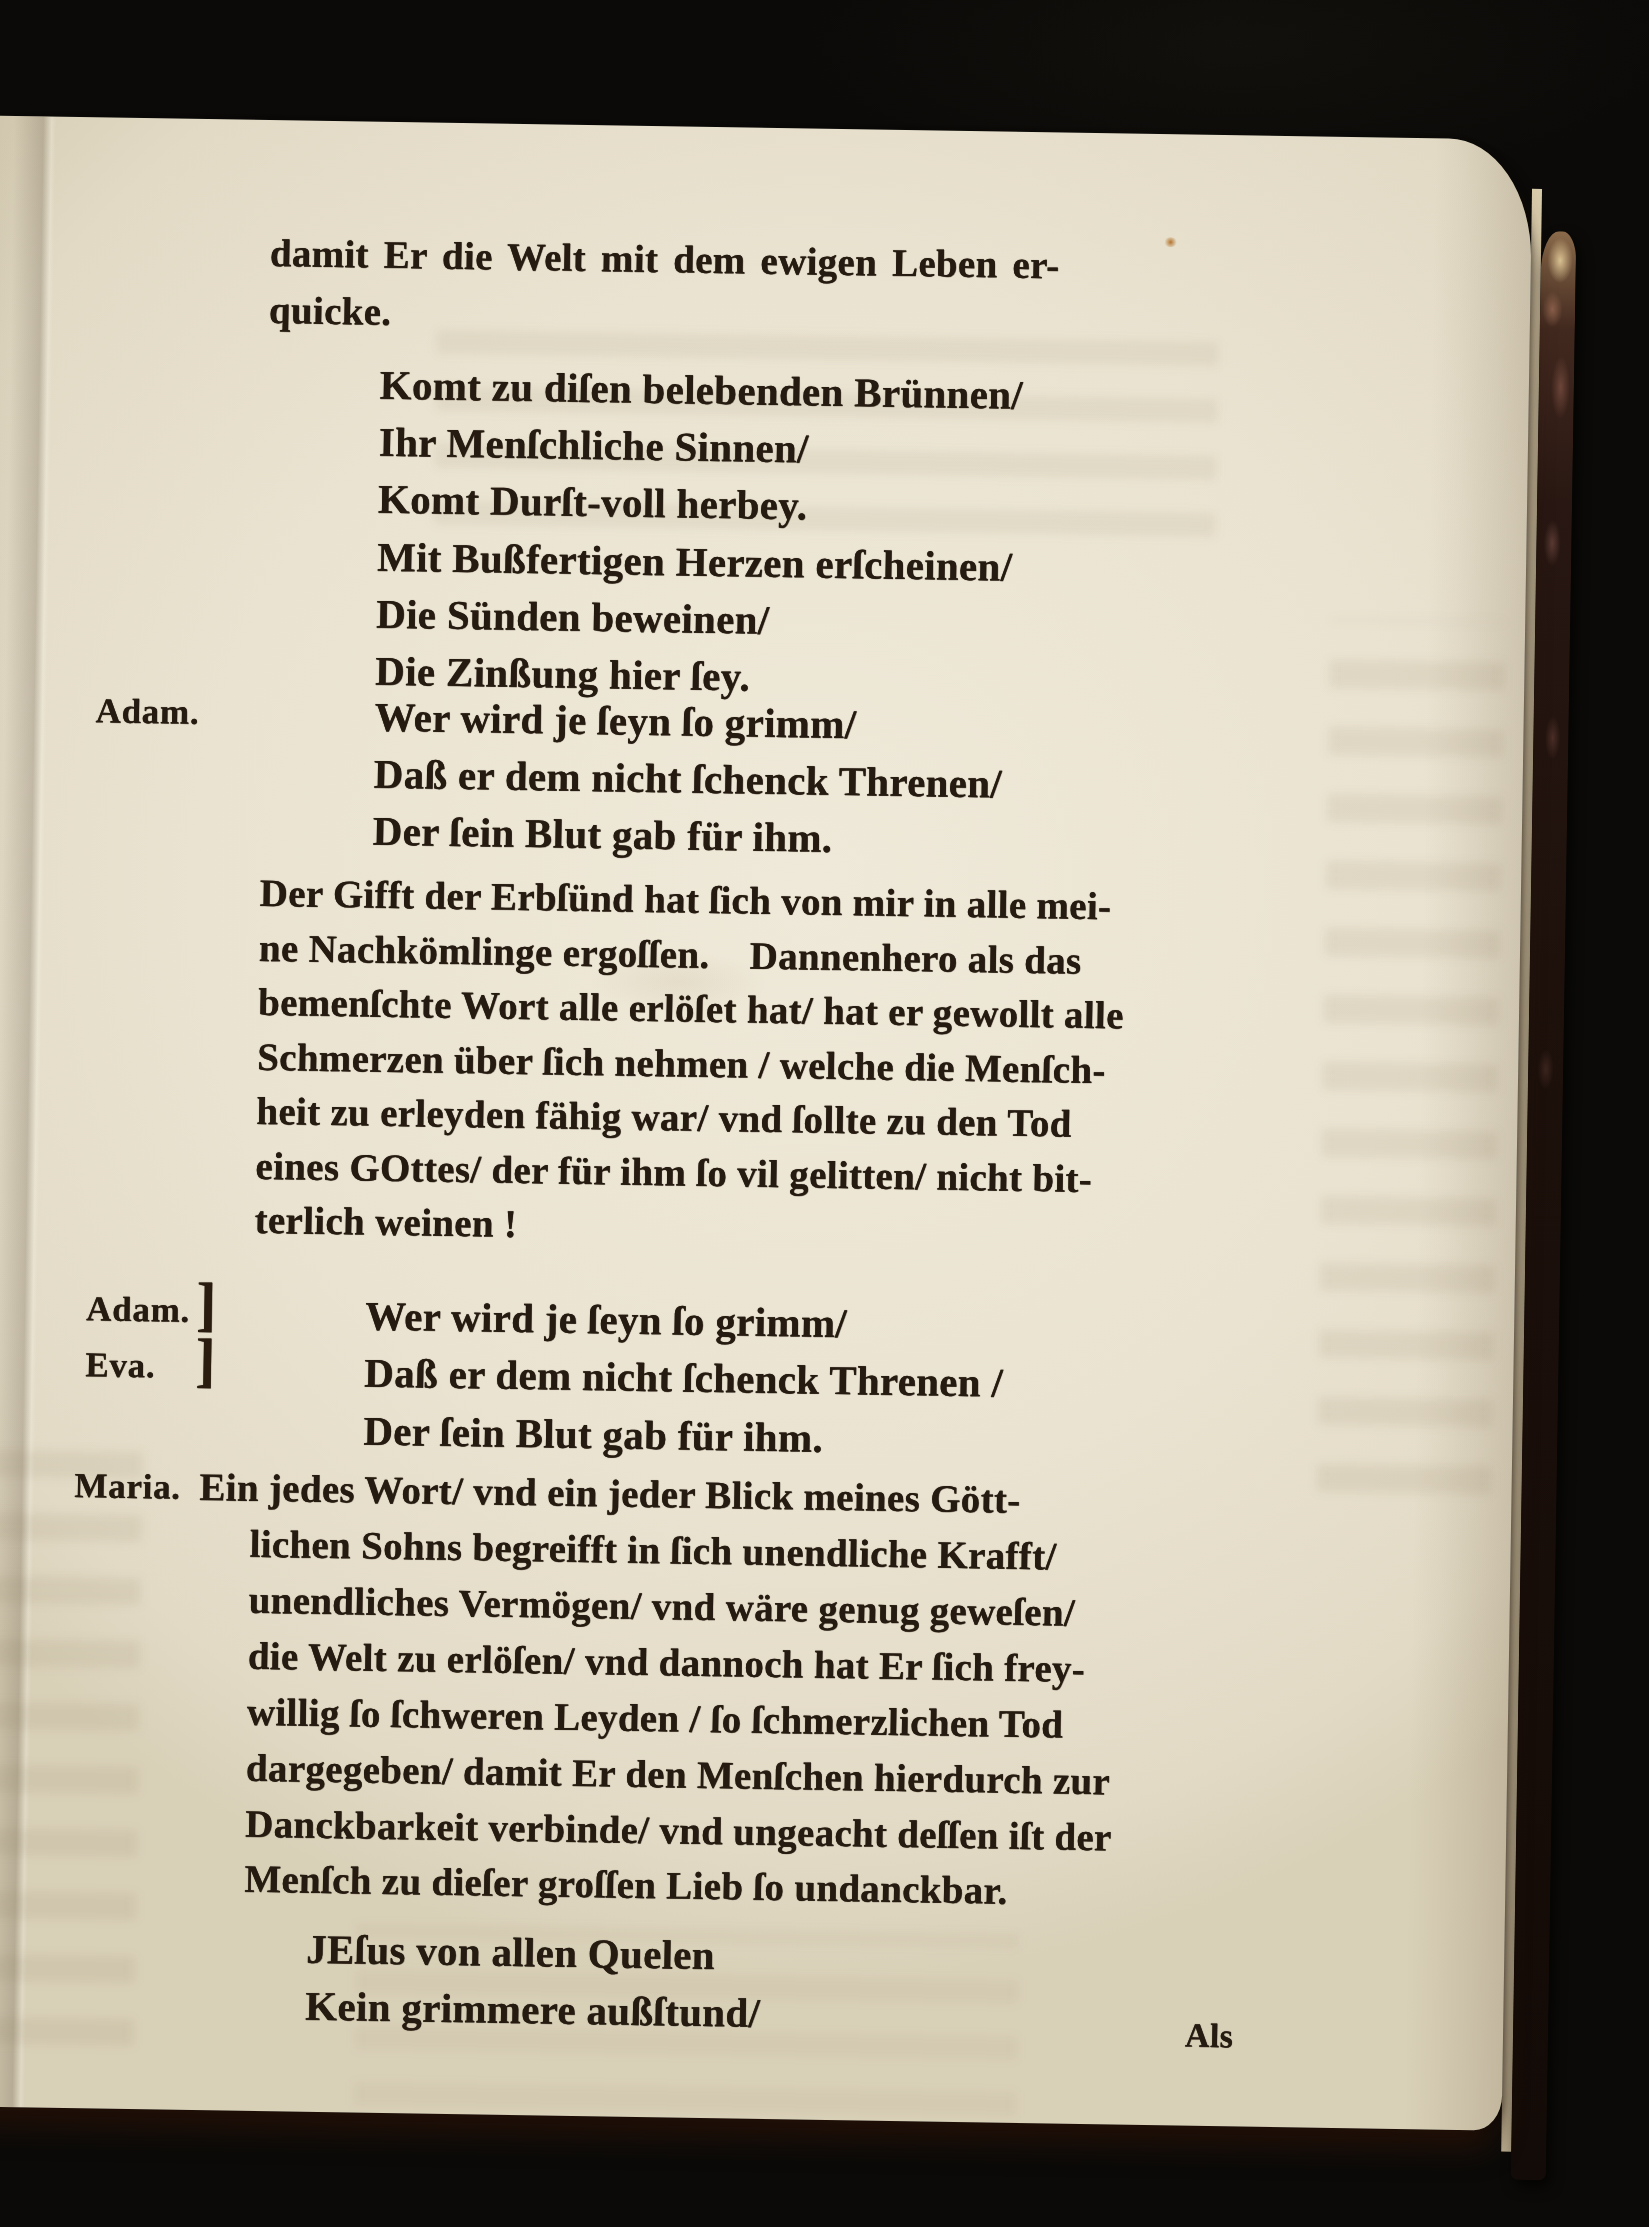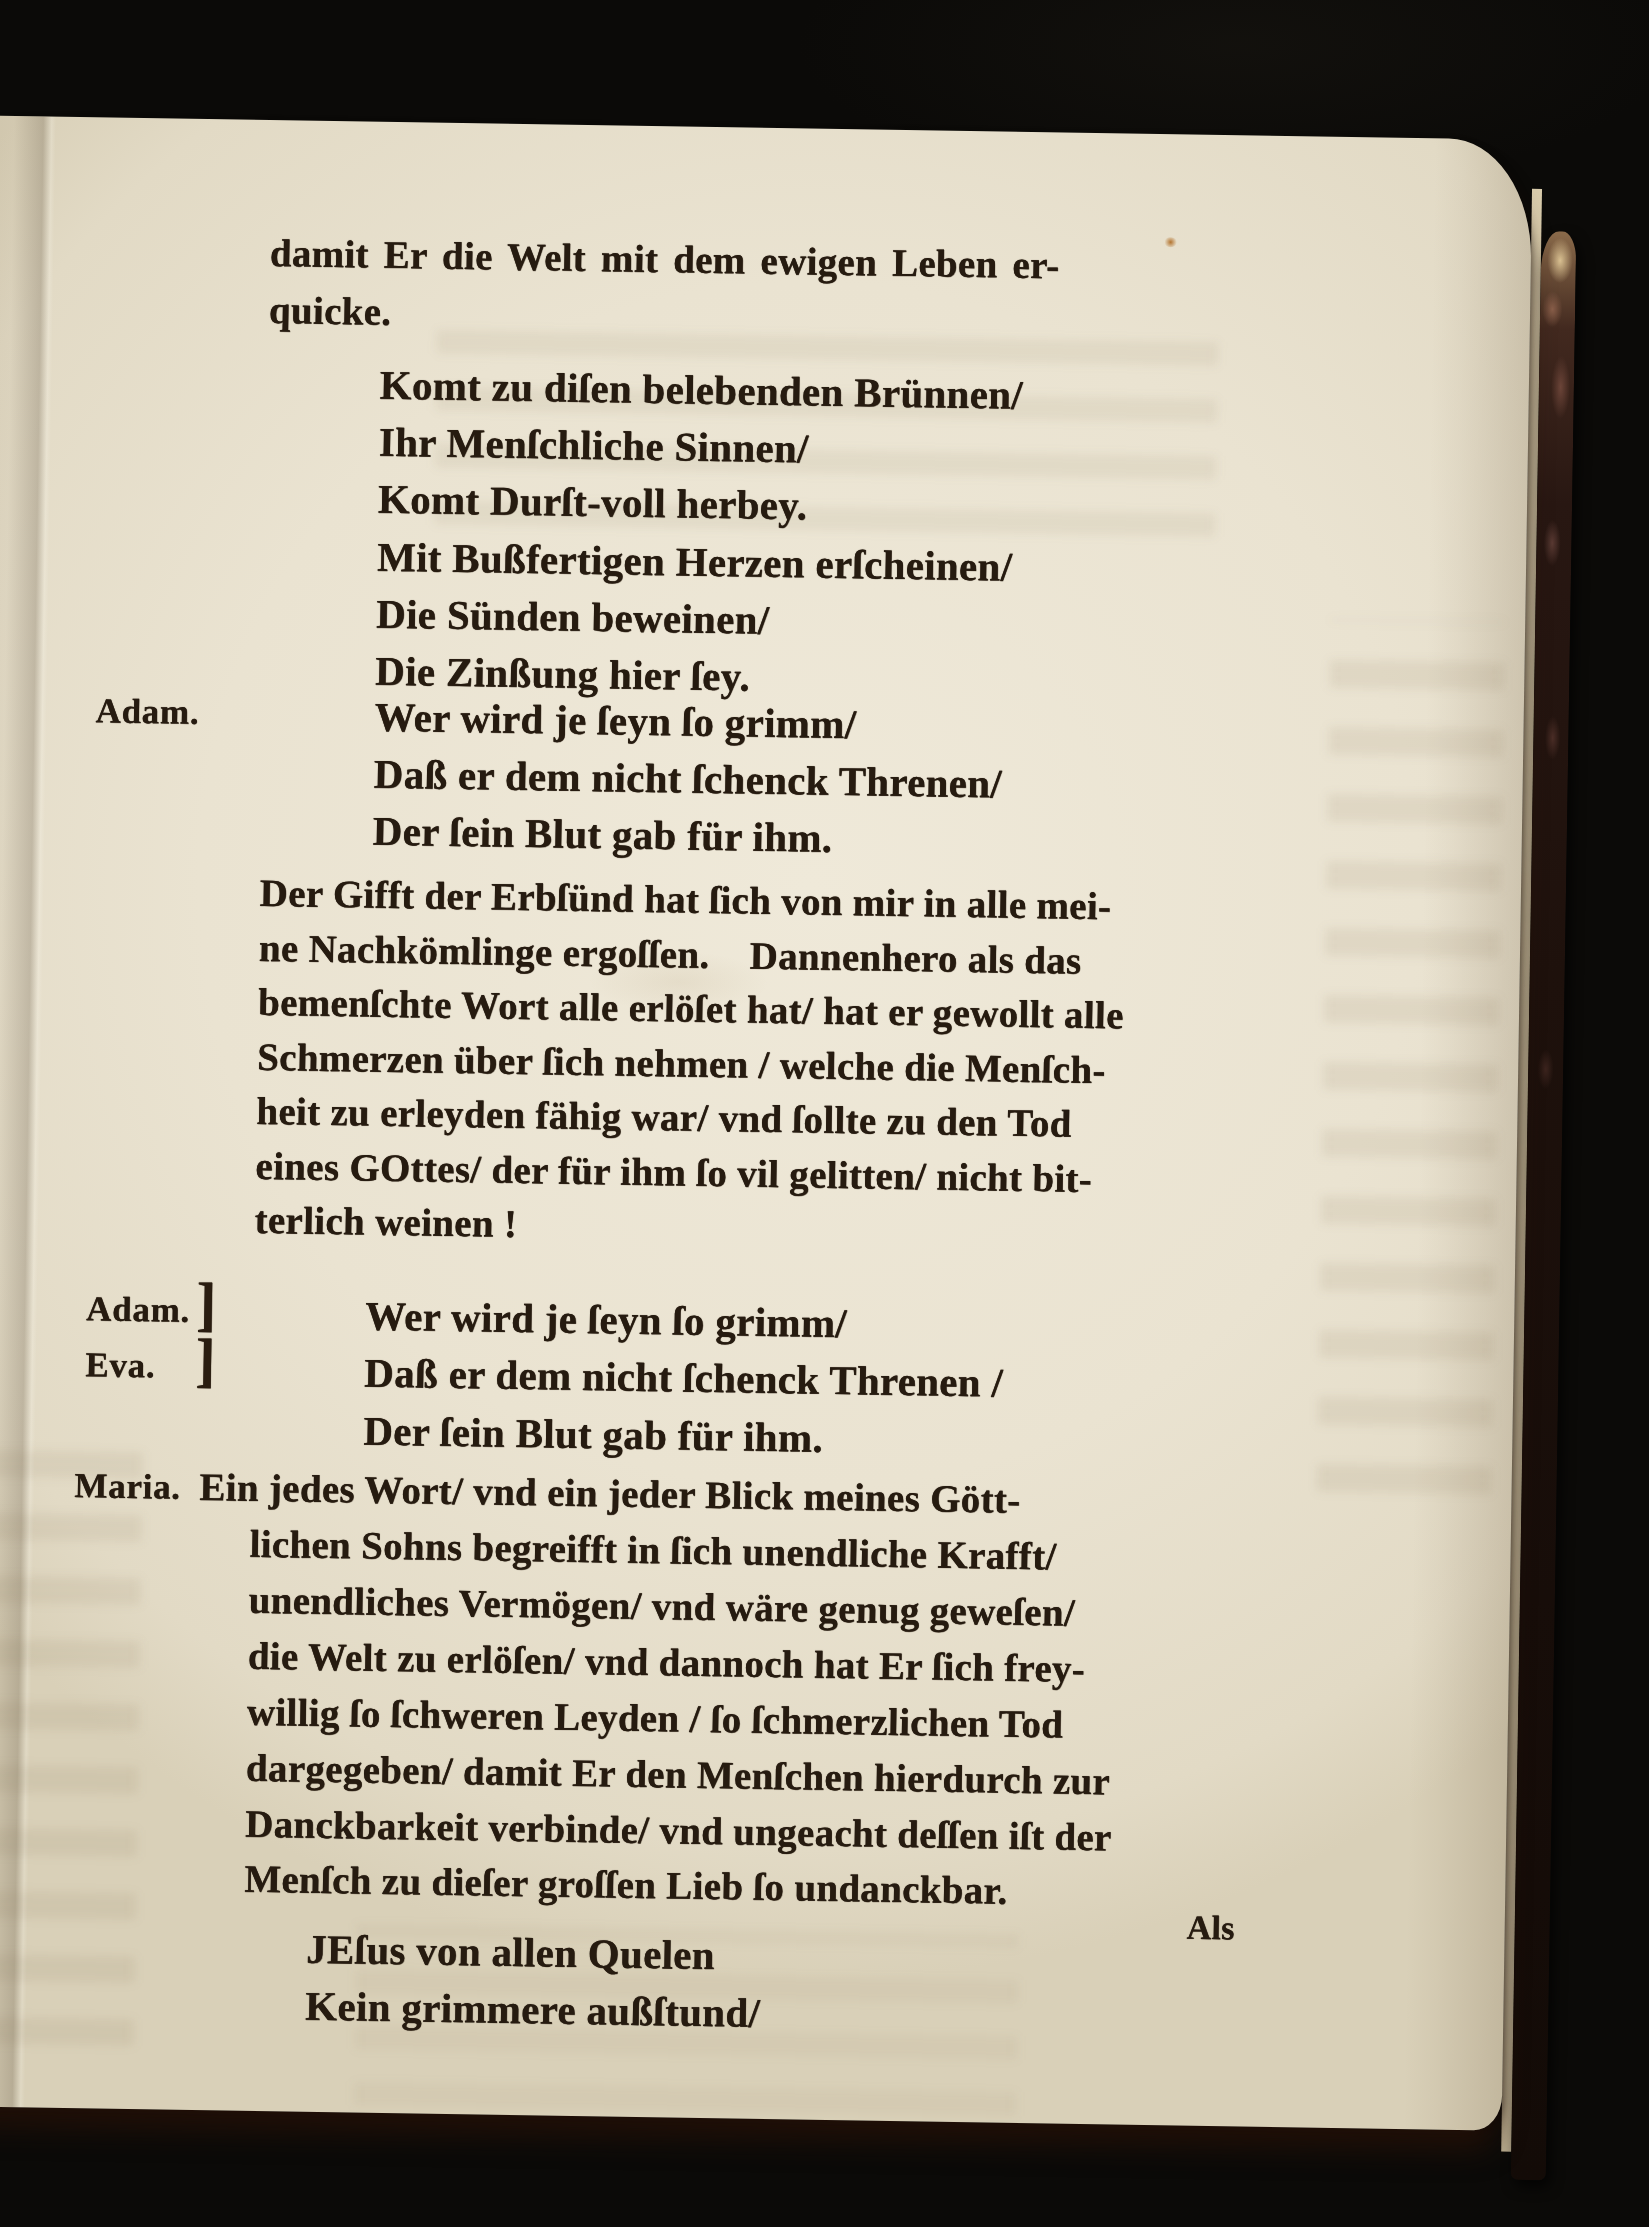--- a/index.html
+++ b/index.html
@@ -134,17 +134,17 @@
       <div class="line" style="left:321px;top:1457px">unendliches Vermögen/ vnd wäre genug geweſen/</div>
       <div class="line" style="left:321px;top:1513px">die Welt zu erlöſen/ vnd dannoch hat Er ſich frey-</div>
       <div class="line" style="left:321px;top:1569px">willig ſo ſchweren Leyden / ſo ſchmerzlichen Tod</div>
       <div class="line" style="left:321px;top:1625px">dargegeben/ damit Er den Menſchen hierdurch zur</div>
       <div class="line" style="left:321px;top:1681px">Danckbarkeit verbinde/ vnd ungeacht deſſen iſt der</div>
       <div class="line" style="left:321px;top:1736px">Menſch zu dieſer groſſen Lieb ſo undanckbar.</div>
 
       <div class="line verse" style="left:384px;top:1804px">JEſus von allen Quelen</div>
       <div class="line verse" style="left:384px;top:1861px">Kein grimmere außſtund/</div>
 
-      <div class="line catchword" style="left:1264px;top:1774px">Als</div>
+      <div class="line catchword" style="left:1264px;top:1882px">Als</div>
     </div>
   </div>
 </div>
 
 
 </body></html>

